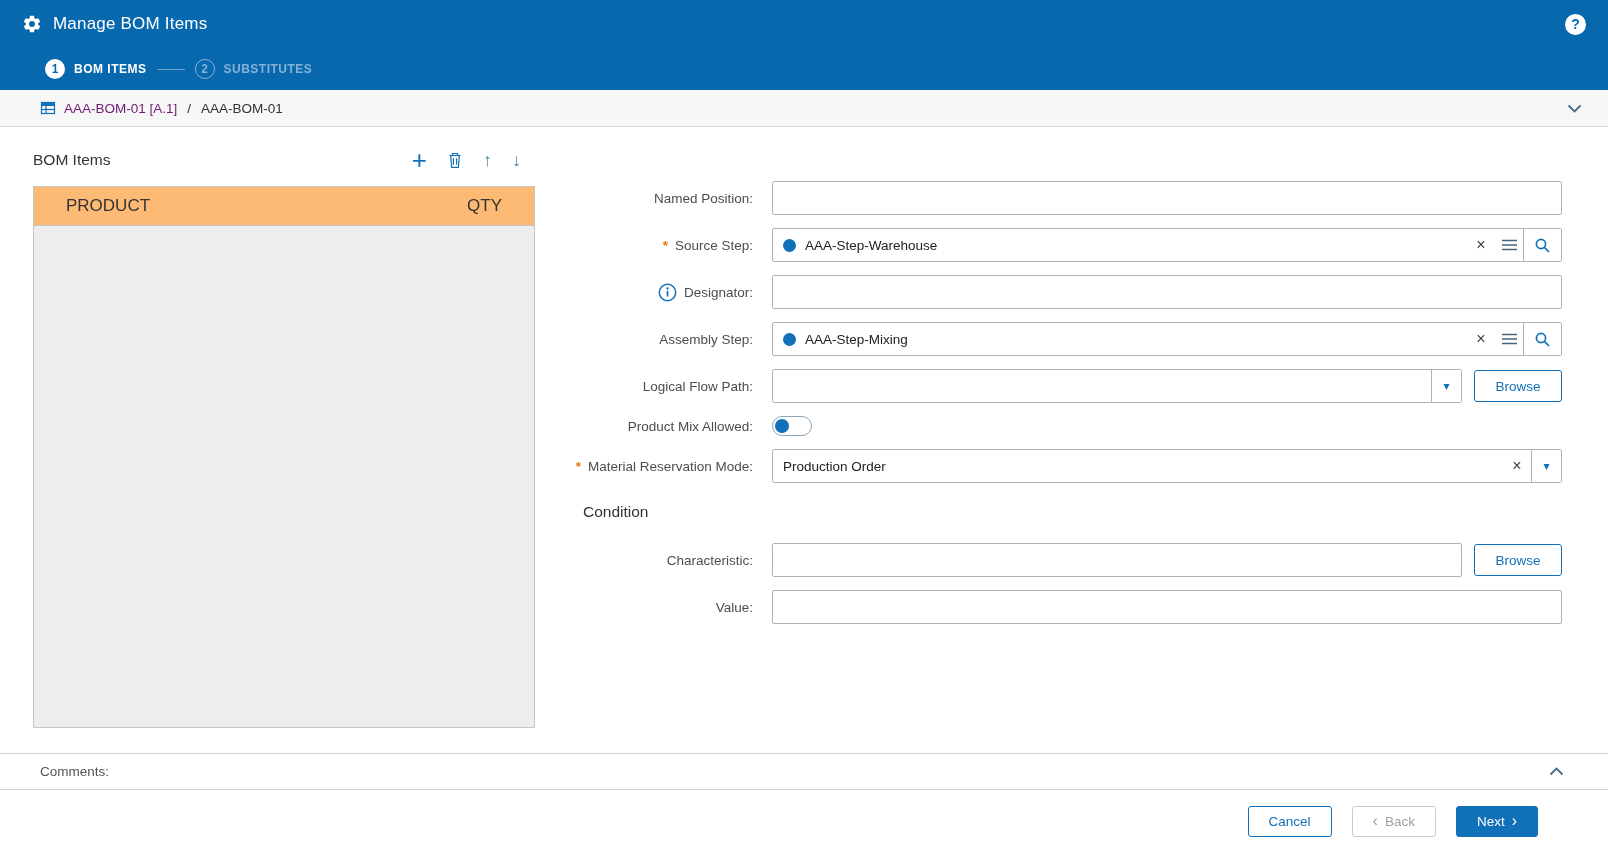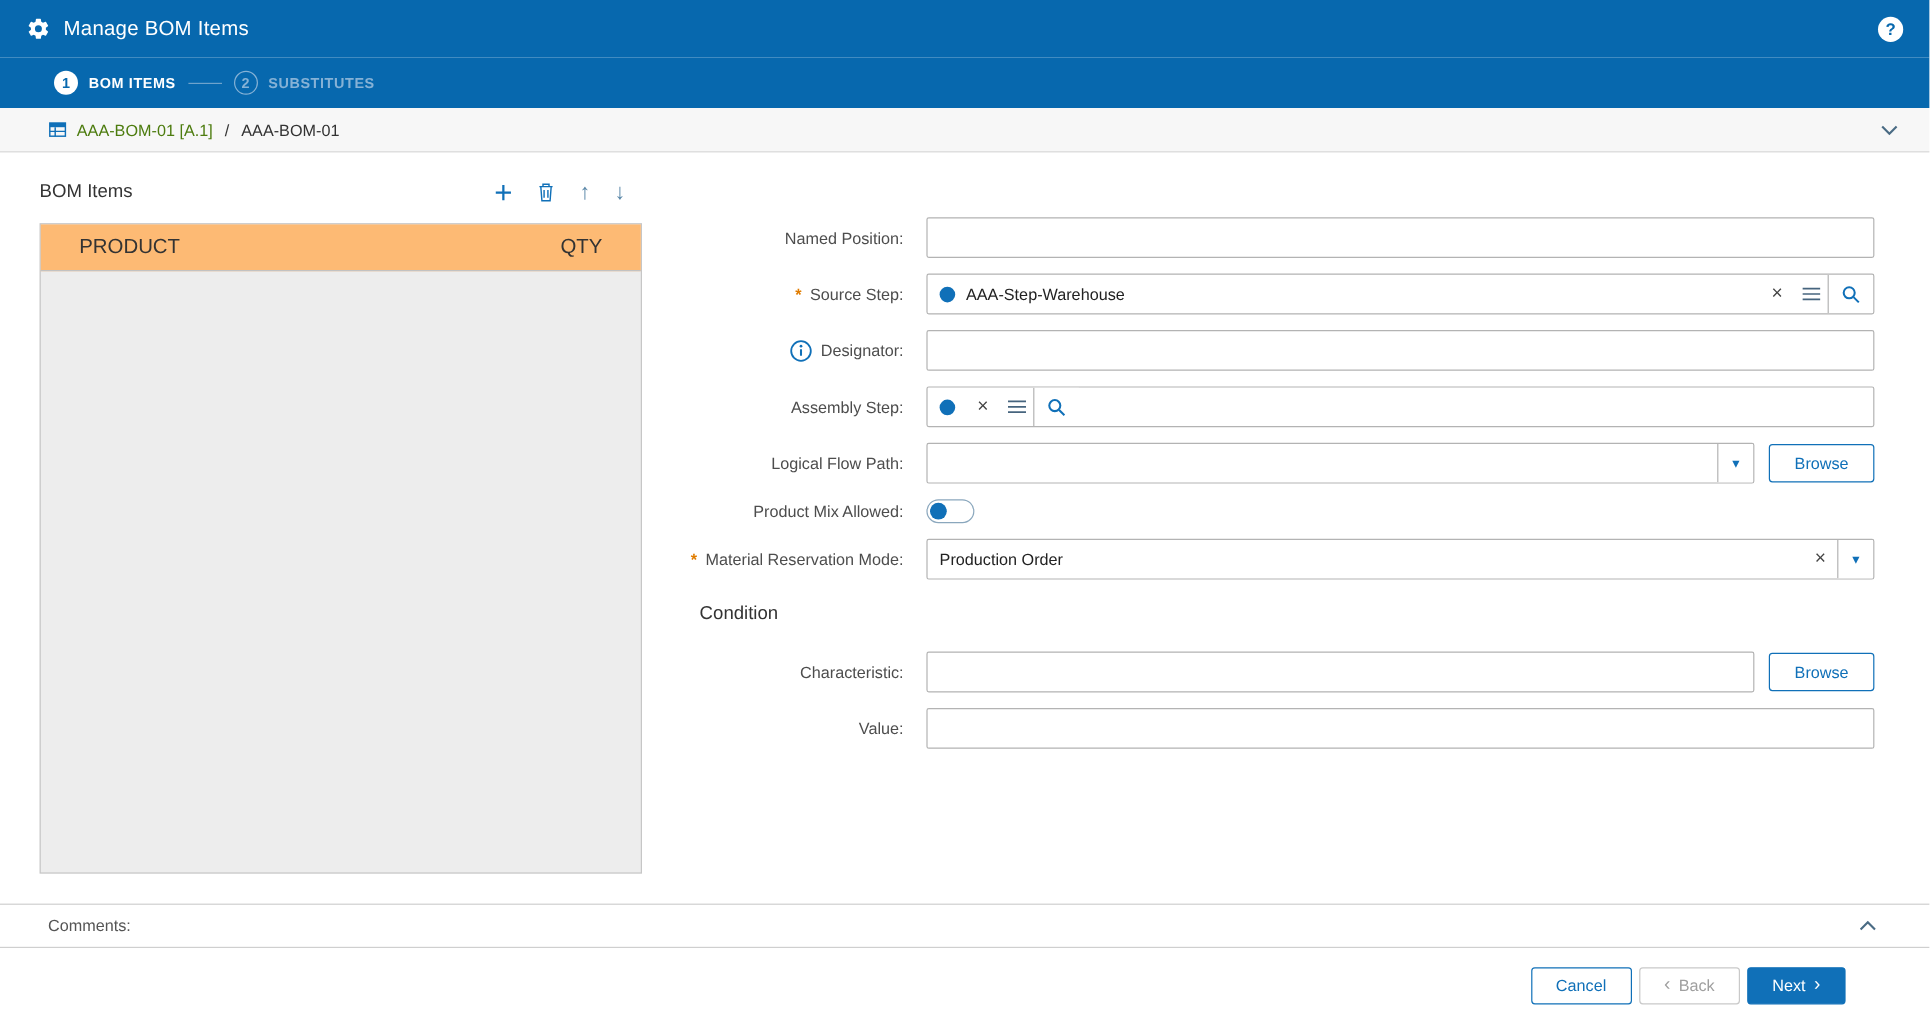--- a/index.html
+++ b/index.html
@@ -19,21 +19,21 @@
   .step-num{width:20px;height:20px;border-radius:50%;display:flex;align-items:center;justify-content:center;font-size:12px;font-weight:700}
   .step-label{font-size:12px;font-weight:700;letter-spacing:.5px}
   .step.active .step-num{background:#fff;color:#0768ae}
   .step.active .step-label{color:#fff}
   .step.inactive .step-num{border:1px solid #86b2d6;color:#86b2d6}
   .step.inactive .step-label{color:#86b2d6}
   .step-connector{width:28px;border-top:1px solid #6ea3cc;margin:0 10px}
 
   
   .breadcrumb{height:37px;background:#f7f7f7;border-bottom:1px solid #d9d9d9;display:flex;align-items:center;padding:0 26px 0 40px;gap:8px}
-  .breadcrumb a{color:#4d7c0f;text-decoration:none;cursor:pointer}
+  .breadcrumb a{color:#701a75;text-decoration:none;cursor:pointer}
   .crumb-sep{color:#333;margin:0 2px}
   .crumb-current{color:#333}
   .breadcrumb .spacer{flex:1}
 
   
   .content{display:flex;height:626px;padding:18px 46px 0 33px;overflow:hidden}
 
   
   .left{width:502px;flex-shrink:0}
   .left-head{display:flex;align-items:center;justify-content:space-between;height:30px;margin-bottom:11px;padding-right:14px}
@@ -73,21 +73,21 @@
   .btn-outline{height:32px;min-width:88px;padding:0 16px;border:1px solid #1070b8;border-radius:3px;background:#fff;color:#1070b8;font:inherit;display:flex;align-items:center;justify-content:center;margin-left:12px;cursor:pointer}
   .toggle{width:40px;height:20px;border:1px solid #8aa7bd;border-radius:11px;background:#fff;position:relative;cursor:pointer}
   .knob{position:absolute;left:2px;top:2px;width:14px;height:14px;border-radius:50%;background:#1070b8}
   .section-title{font-size:15.5px;font-weight:400;color:#333;margin:20px 0 22px 26px}
 
   
   .comments{height:37px;border-top:1px solid #cfcfcf;border-bottom:1px solid #cfcfcf;display:flex;align-items:center;padding:0 44px 0 40px;color:#555}
   .comments .spacer{flex:1}
 
   
-  .footer{height:62px;display:flex;align-items:center;justify-content:flex-end;gap:6px;padding-right:70px;background:#fff}
+  .footer{height:62px;display:flex;align-items:center;justify-content:flex-end;gap:20px;padding-right:70px;background:#fff}
   .btn{height:31px;padding:0 20px;border-radius:3px;font:inherit;display:flex;align-items:center;justify-content:center;gap:7px;cursor:pointer}
   .btn-cancel{border:1px solid #1070b8;background:#fff;color:#1070b8}
   .btn-back{border:1px solid #c9c9c9;background:#fff;color:#9f9f9f}
   .btn-next{border:1px solid #1070b8;background:#1070b8;color:#fff}
   .chev{font-size:16px;line-height:1}
 </style>
 </head>
 <body>
 
 <header class="topbar">
@@ -217,20 +217,21 @@
         </span>
     </div>
 
     <div class="frow">
       <span class="flabel">
           <span>Assembly Step:</span>
         </span>
       <span class="fcontrol">
         <span class="boxfield">
           <span class="dot"></span>
+          <span class="ptext">AAA-Step-Mixing</span>
           <span class="pbtn clear-x">×</span>
           <span class="pbtn">
             <svg width="15" height="12" viewBox="0 0 15 12" stroke="#46647e" stroke-width="1.4">
                 <line x1="0" y1="1.5" x2="15" y2="1.5"></line>
                 <line x1="0" y1="6" x2="15" y2="6"></line>
                 <line x1="0" y1="10.5" x2="15" y2="10.5"></line>
               </svg>
           </span>
           <span class="seg seg-search">
             <svg width="17" height="17" viewBox="0 0 17 17" fill="none" stroke="#1070b8" stroke-width="1.7">

